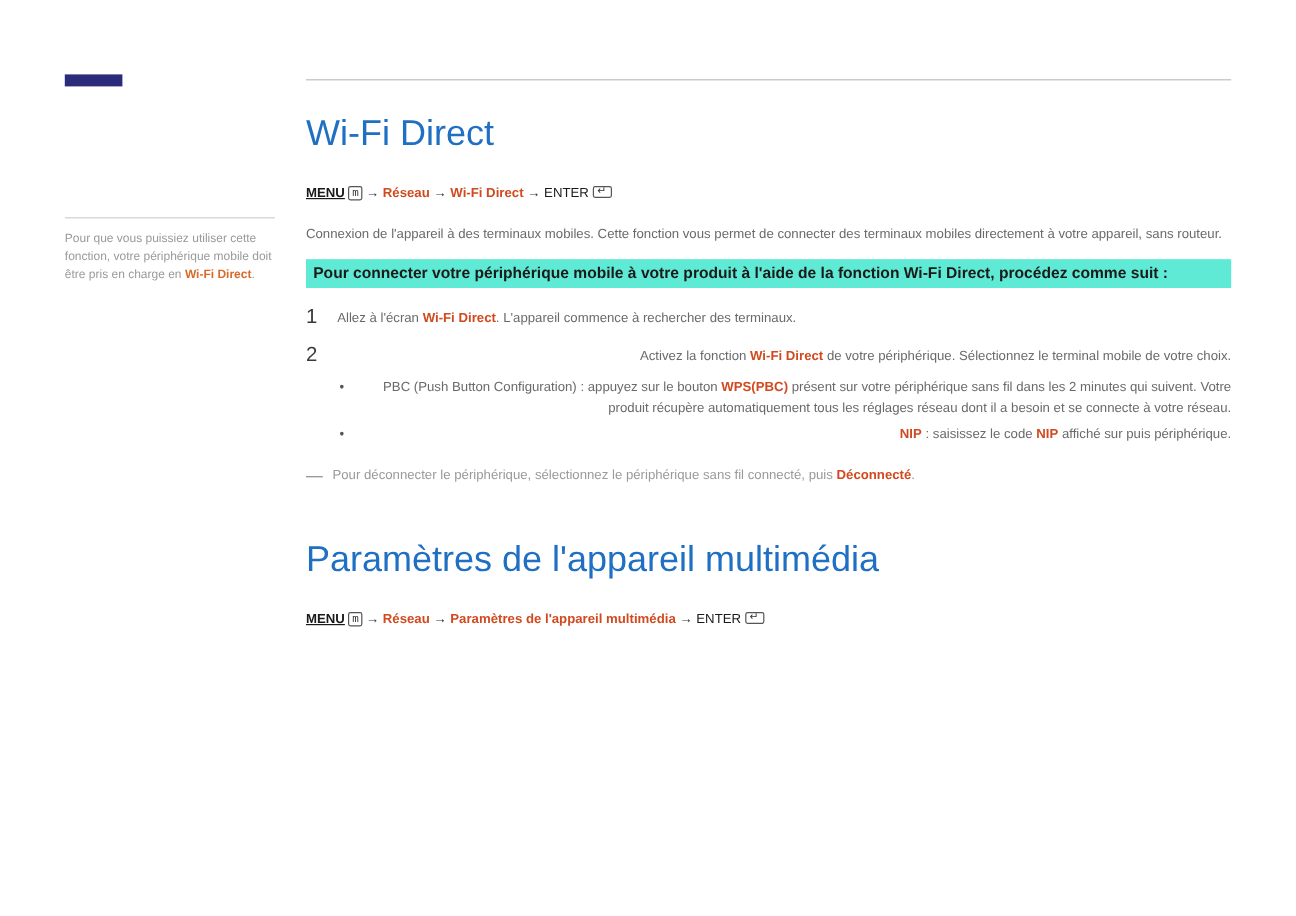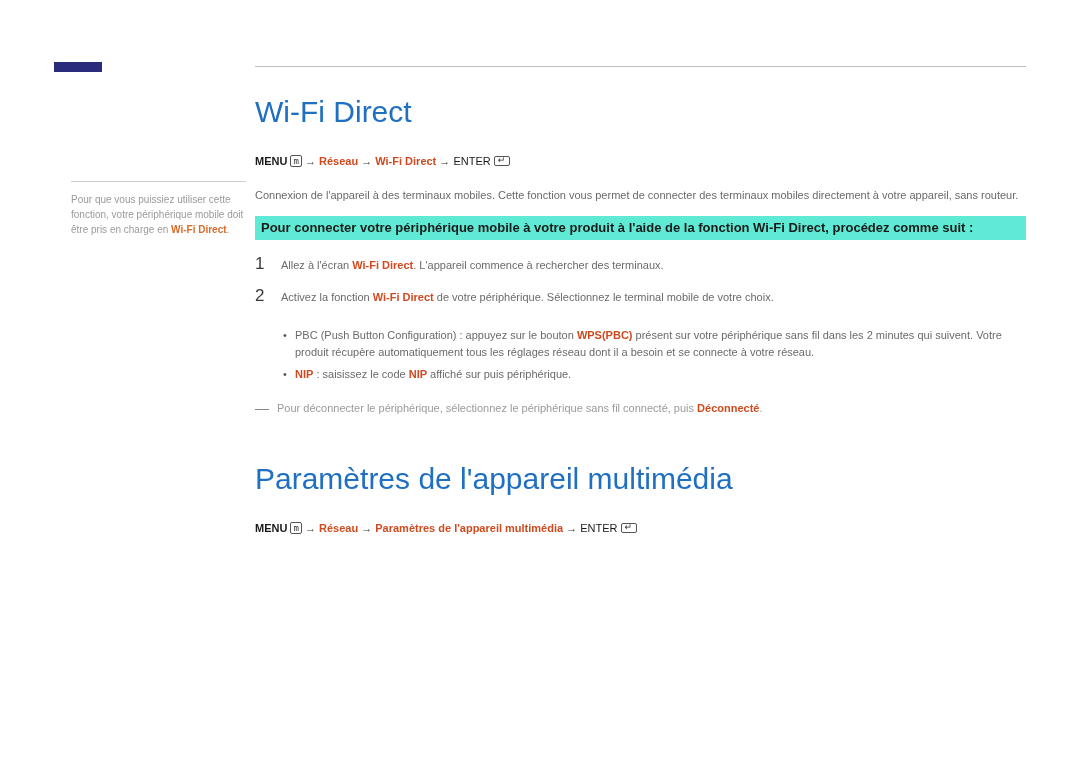--- a/index.html
+++ b/index.html
@@ -22,21 +22,21 @@
   .top-hr {
     position: absolute;
     top: 66px;
     left: 255px;
     right: 54px;
     border-top: 1px solid #bdbdbd;
   }
   .sidebar {
     position: absolute;
     top: 181px;
-    left: 71px;
+    left: 54px;
     width: 175px;
   }
   .sidebar-hr {
     border-top: 1px solid #cfcfcf;
     margin-bottom: 10px;
   }
   .sidebar p {
     font-size: 10px;
     line-height: 1.5;
     color: #9a9a9a;
@@ -53,21 +53,21 @@
     font-weight: 500;
     font-size: 30px;
     margin-bottom: 26px;
   }
   h1.second { margin-top: 46px; }
   .nav-path {
     font-size: 11px;
     color: #333;
     margin-bottom: 8px;
   }
-  .nav-path .menu { font-weight: 700; color: #1a1a1a; }
+  .nav-path .menu { font-weight: 700; color: #1a1a1a; text-decoration: underline; }
   .nav-path .icon {
     display: inline-block;
     font-family: monospace;
     font-size: 9px;
     border: 1px solid #555;
     border-radius: 2px;
     padding: 0 2px;
     line-height: 10px;
     vertical-align: 1px;
   }
@@ -119,24 +119,25 @@
     font-weight: 400;
     width: 26px;
     flex-shrink: 0;
     line-height: 1.2;
   }
   .step-body {
     font-size: 11px;
     color: #6a6a6a;
     line-height: 1.6;
     padding-top: 3px;
+    text-align: right;
   }
   .step-body .red { color: #d14a1f; font-weight: 700; }
   .bullets {
-    margin-top: 20px;
+    margin-top: 8px;
     margin-left: 0;
   }
   .bullets li {
     list-style: none;
     font-size: 11px;
     color: #6a6a6a;
     line-height: 1.6;
     padding-left: 14px;
     position: relative;
     margin-bottom: 4px;

